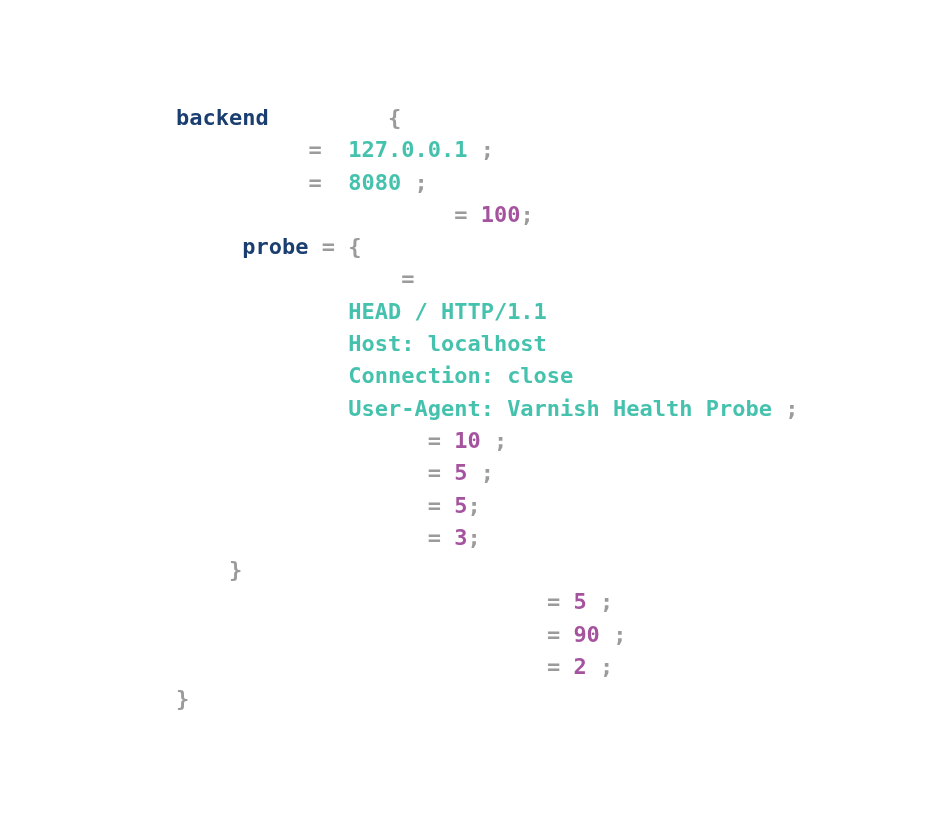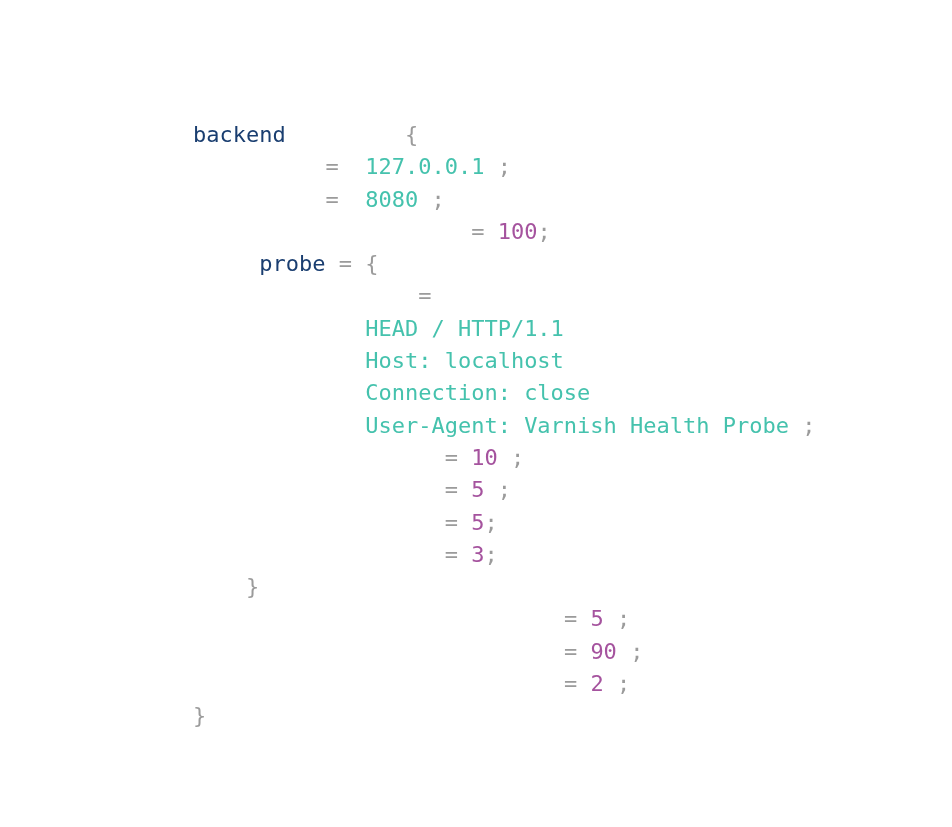--- a/index.html
+++ b/index.html
@@ -16,23 +16,23 @@
     position: relative;
     width: 952px;
     height: 827px;
     overflow: hidden;
     background: var(--background, #ffffff);
   }
   #code {
     position: absolute;
     left: 176px;
     top: 102px;
-    margin: 17px;
+    margin: 0;
     font-family: "DejaVu Sans Mono", monospace;
-    font-weight: normal;
+    font-weight: bold;
     font-size: 22px;
     line-height: 32.3px;
     white-space: pre;
     letter-spacing: 0;
   }
   .code-line {
     height: 32.3px;
     white-space: pre;
   }
   .tok-keyword { color: var(--keyword, #1A3E70); }

